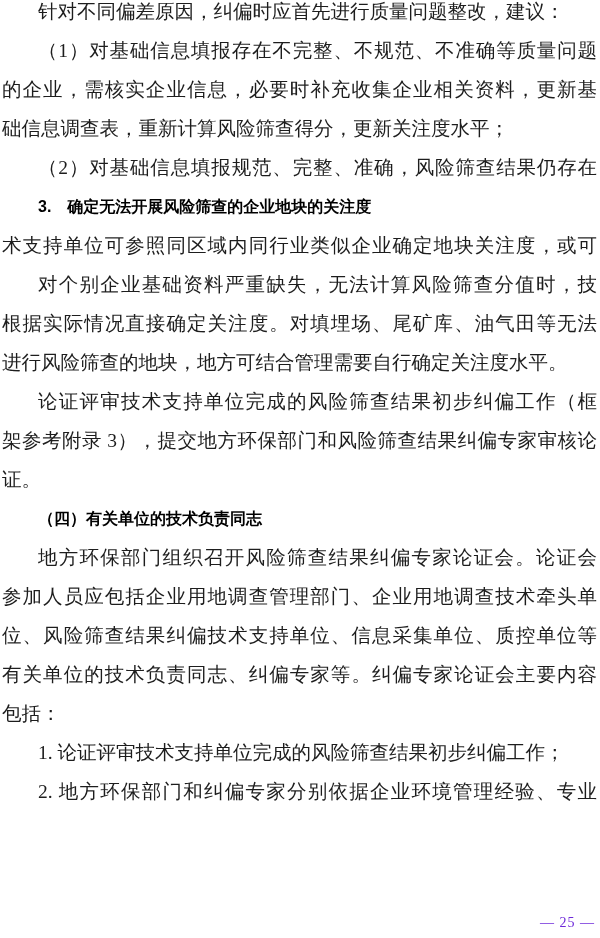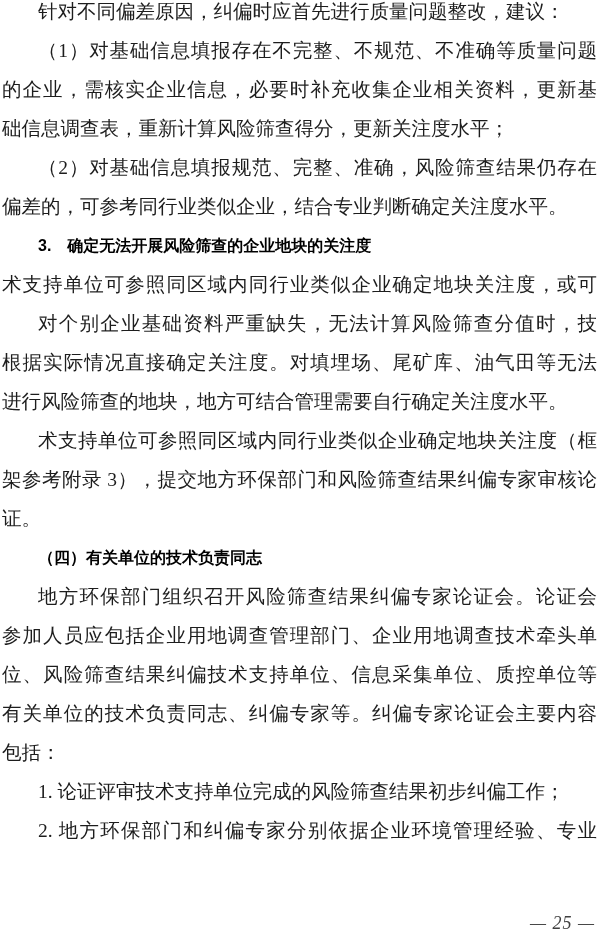--- a/index.html
+++ b/index.html
@@ -34,45 +34,43 @@
   .line.indent { padding-left: 36px; }
   .line.heading {
     font-weight: 700;
     font-size: 16px;
     color: #000000;
     font-family: "Liberation Sans", "DejaVu Sans", sans-serif;
   }
   .footer {
     position: absolute;
     right: 5px; bottom: 7px;
-    font-size: 18px;
+    font-size: 14px;
     line-height: 16px;
-    color: #404040;
+    color: #6d28d9;
     letter-spacing: 1px;
     font-family: "Liberation Serif", "DejaVu Serif", serif;
-    font-style: italic;
   }
 </style>
 </head>
 <body>
 
 <div class="page">
   <div class="doc-body">
       <div class="line body indent">针对不同偏差原因，纠偏时应首先进行质量问题整改，建议：</div>
       <div class="line body indent fill">（1）对基础信息填报存在不完整、不规范、不准确等质量问题</div>
       <div class="line body fill">的企业，需核实企业信息，必要时补充收集企业相关资料，更新基</div>
       <div class="line body">础信息调查表，重新计算风险筛查得分，更新关注度水平；</div>
       <div class="line body indent fill">（2）对基础信息填报规范、完整、准确，风险筛查结果仍存在</div>
-      <div class="line body">偏差的，可参考同行业类似企业，结合专业判断确定关注度水平。</div>
       <div class="line heading indent">3.　确定无法开展风险筛查的企业地块的关注度</div>
       <div class="line body fill">术支持单位可参照同区域内同行业类似企业确定地块关注度，或可</div>
       <div class="line body indent fill">对个别企业基础资料严重缺失，无法计算风险筛查分值时，技</div>
       <div class="line body fill">根据实际情况直接确定关注度。对填埋场、尾矿库、油气田等无法</div>
       <div class="line body">进行风险筛查的地块，地方可结合管理需要自行确定关注度水平。</div>
-      <div class="line body indent fill">术支持单位可参照同区域内同行业类似企业确定地块关注度（框</div>
+      <div class="line body indent fill">论证评审技术支持单位完成的风险筛查结果初步纠偏工作（框</div>
       <div class="line body fill">架参考附录 3），提交地方环保部门和风险筛查结果纠偏专家审核论</div>
       <div class="line body">证。</div>
       <div class="line heading indent">（四）有关单位的技术负责同志</div>
       <div class="line body indent fill">地方环保部门组织召开风险筛查结果纠偏专家论证会。论证会</div>
       <div class="line body fill">参加人员应包括企业用地调查管理部门、企业用地调查技术牵头单</div>
       <div class="line body fill">位、风险筛查结果纠偏技术支持单位、信息采集单位、质控单位等</div>
       <div class="line body fill">有关单位的技术负责同志、纠偏专家等。纠偏专家论证会主要内容</div>
       <div class="line body">包括：</div>
       <div class="line body indent">1. 论证评审技术支持单位完成的风险筛查结果初步纠偏工作；</div>
       <div class="line body indent fill">2. 地方环保部门和纠偏专家分别依据企业环境管理经验、专业</div>

